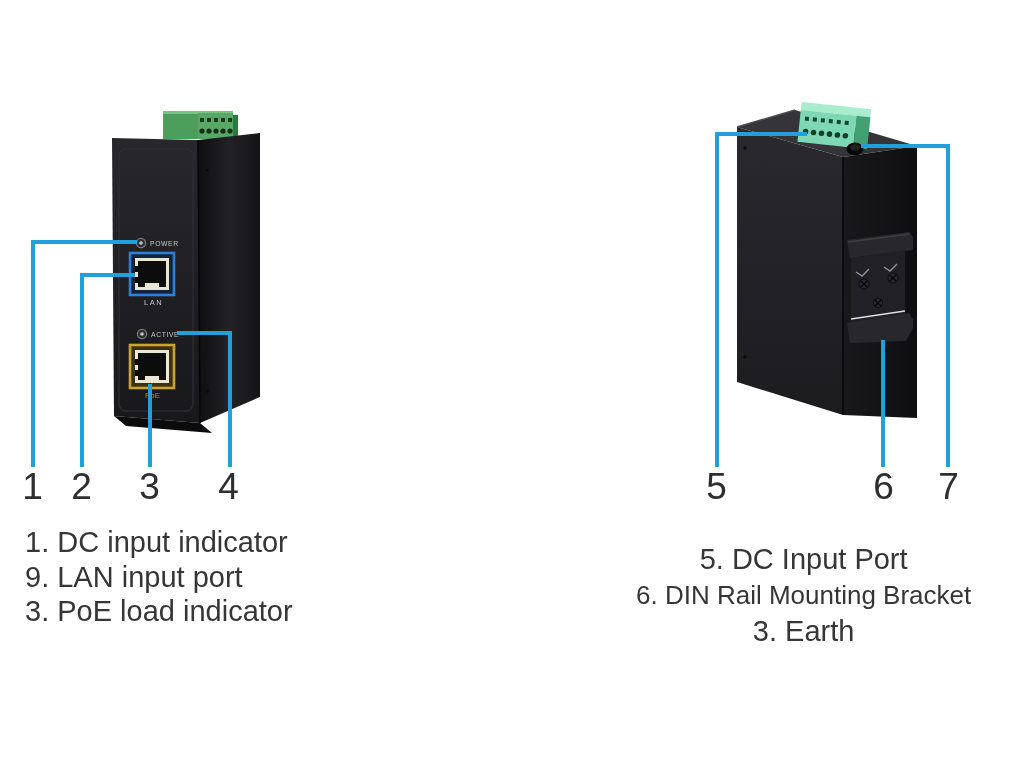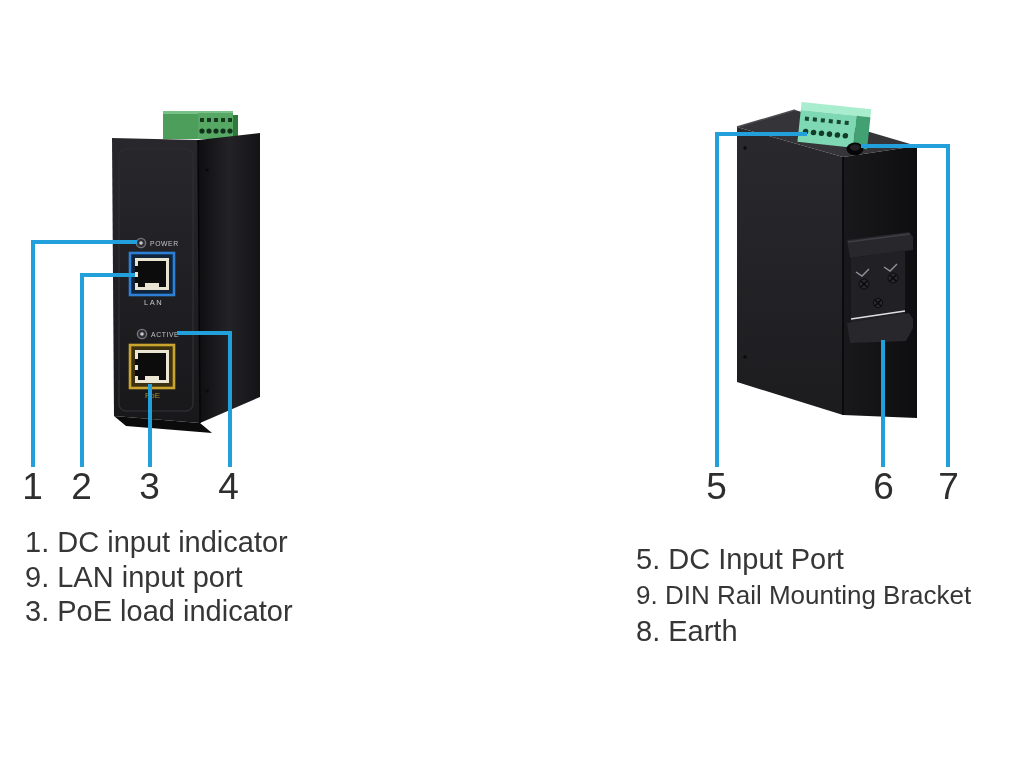--- a/index.html
+++ b/index.html
@@ -5,21 +5,21 @@
   html,body{margin:0;padding:0;background:#fff;}
   .stage{position:relative;width:1024px;height:768px;background:#ffffff;overflow:hidden;
          font-family:"Liberation Sans", sans-serif;}
   svg{position:absolute;display:block;}
   .cl{position:absolute;background:#22a0dc;}
   .num{position:absolute;width:48px;text-align:center;font-size:37px;color:#2e2e2e;
        letter-spacing:1px;}
   .legend{position:absolute;color:#363636;}
   .legend .row{white-space:nowrap;}
   .legend-left .row{font-size:29px;line-height:34.5px;}
-  .legend-right .row{font-size:29px;line-height:36px;}
+  .legend-right .row{font-size:29px;line-height:36px;text-align:center;}
   .legend-right .row.small{font-size:26px;}
   .svg-label{fill:#c3c3c8;font-family:"Liberation Sans",sans-serif;}
 </style>
 </head>
 <body>
 
 <div class="stage">
 
   <svg style="left:100px;top:105px;" width="170" height="335" viewBox="0 0 170 335">
     <defs>
@@ -188,17 +188,17 @@
   <div class="num" style="left:925px;top:466px;">7</div>
 
   <div class="legend legend-left" style="left:25px;top:525px;">
     <div class="row">1. DC input indicator</div>
     <div class="row">9. LAN input port</div>
     <div class="row">3. PoE load indicator</div>
   </div>
 
   <div class="legend legend-right" style="left:636px;top:541px;">
     <div class="row">5. DC Input Port</div>
-    <div class="row small">9. DIN Rail Mounting Bracket</div>
-    <div class="row">8. Earth</div>
+    <div class="row small">6. DIN Rail Mounting Bracket</div>
+    <div class="row">3. Earth</div>
   </div>
 
 </div>
 
 </body></html>

